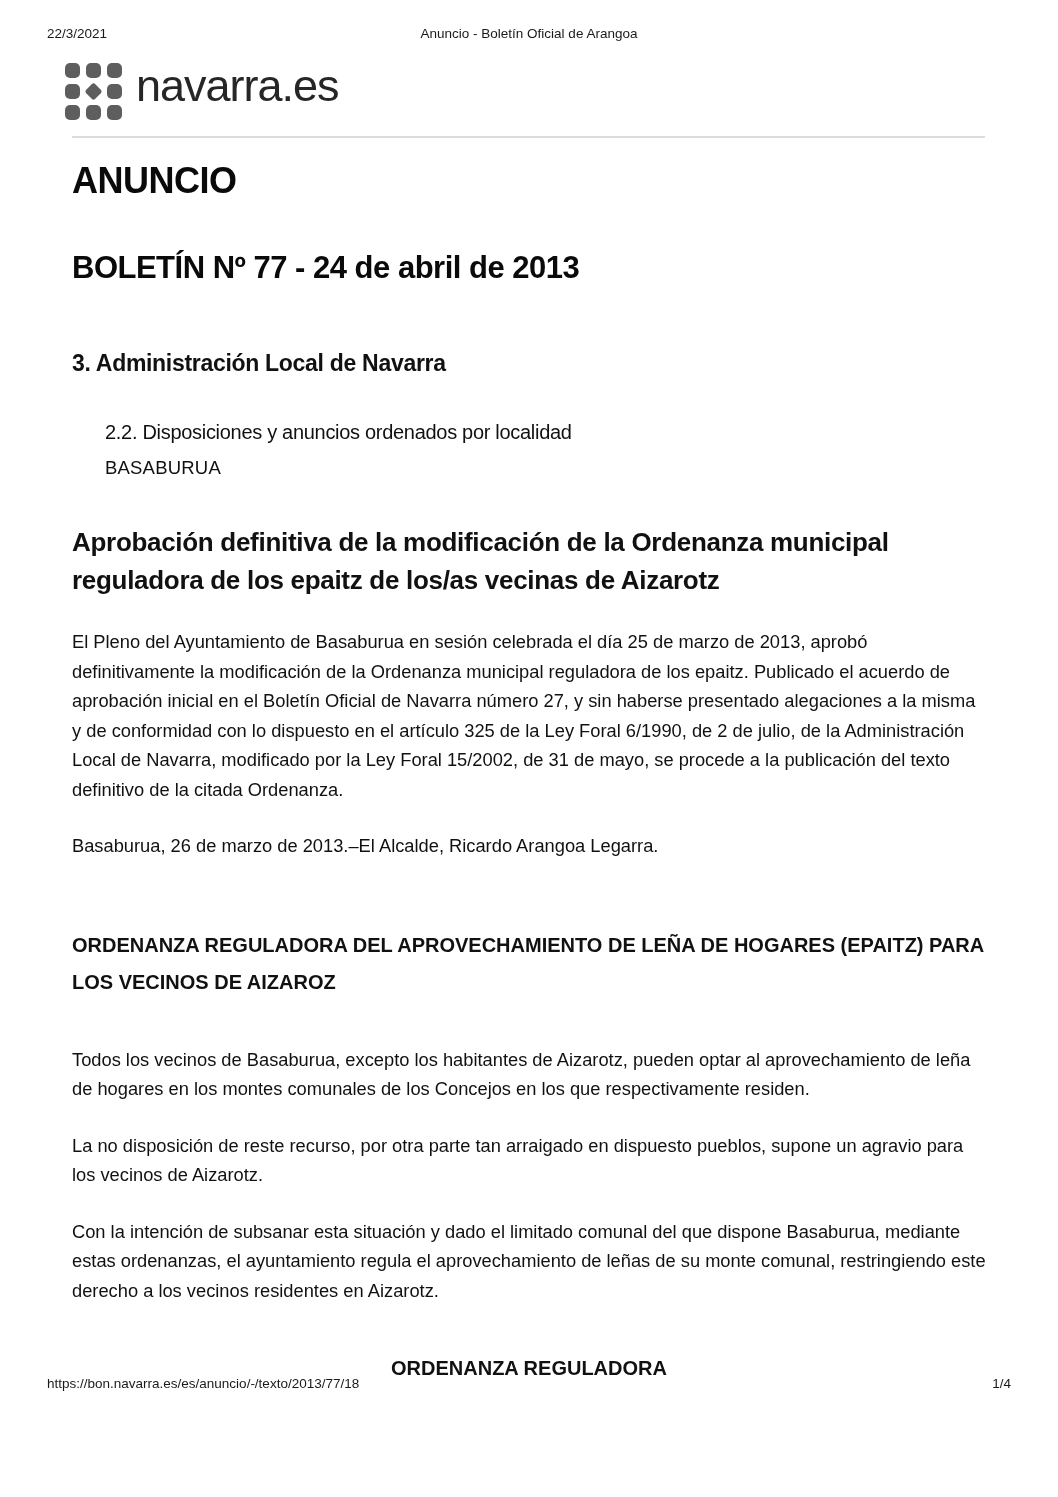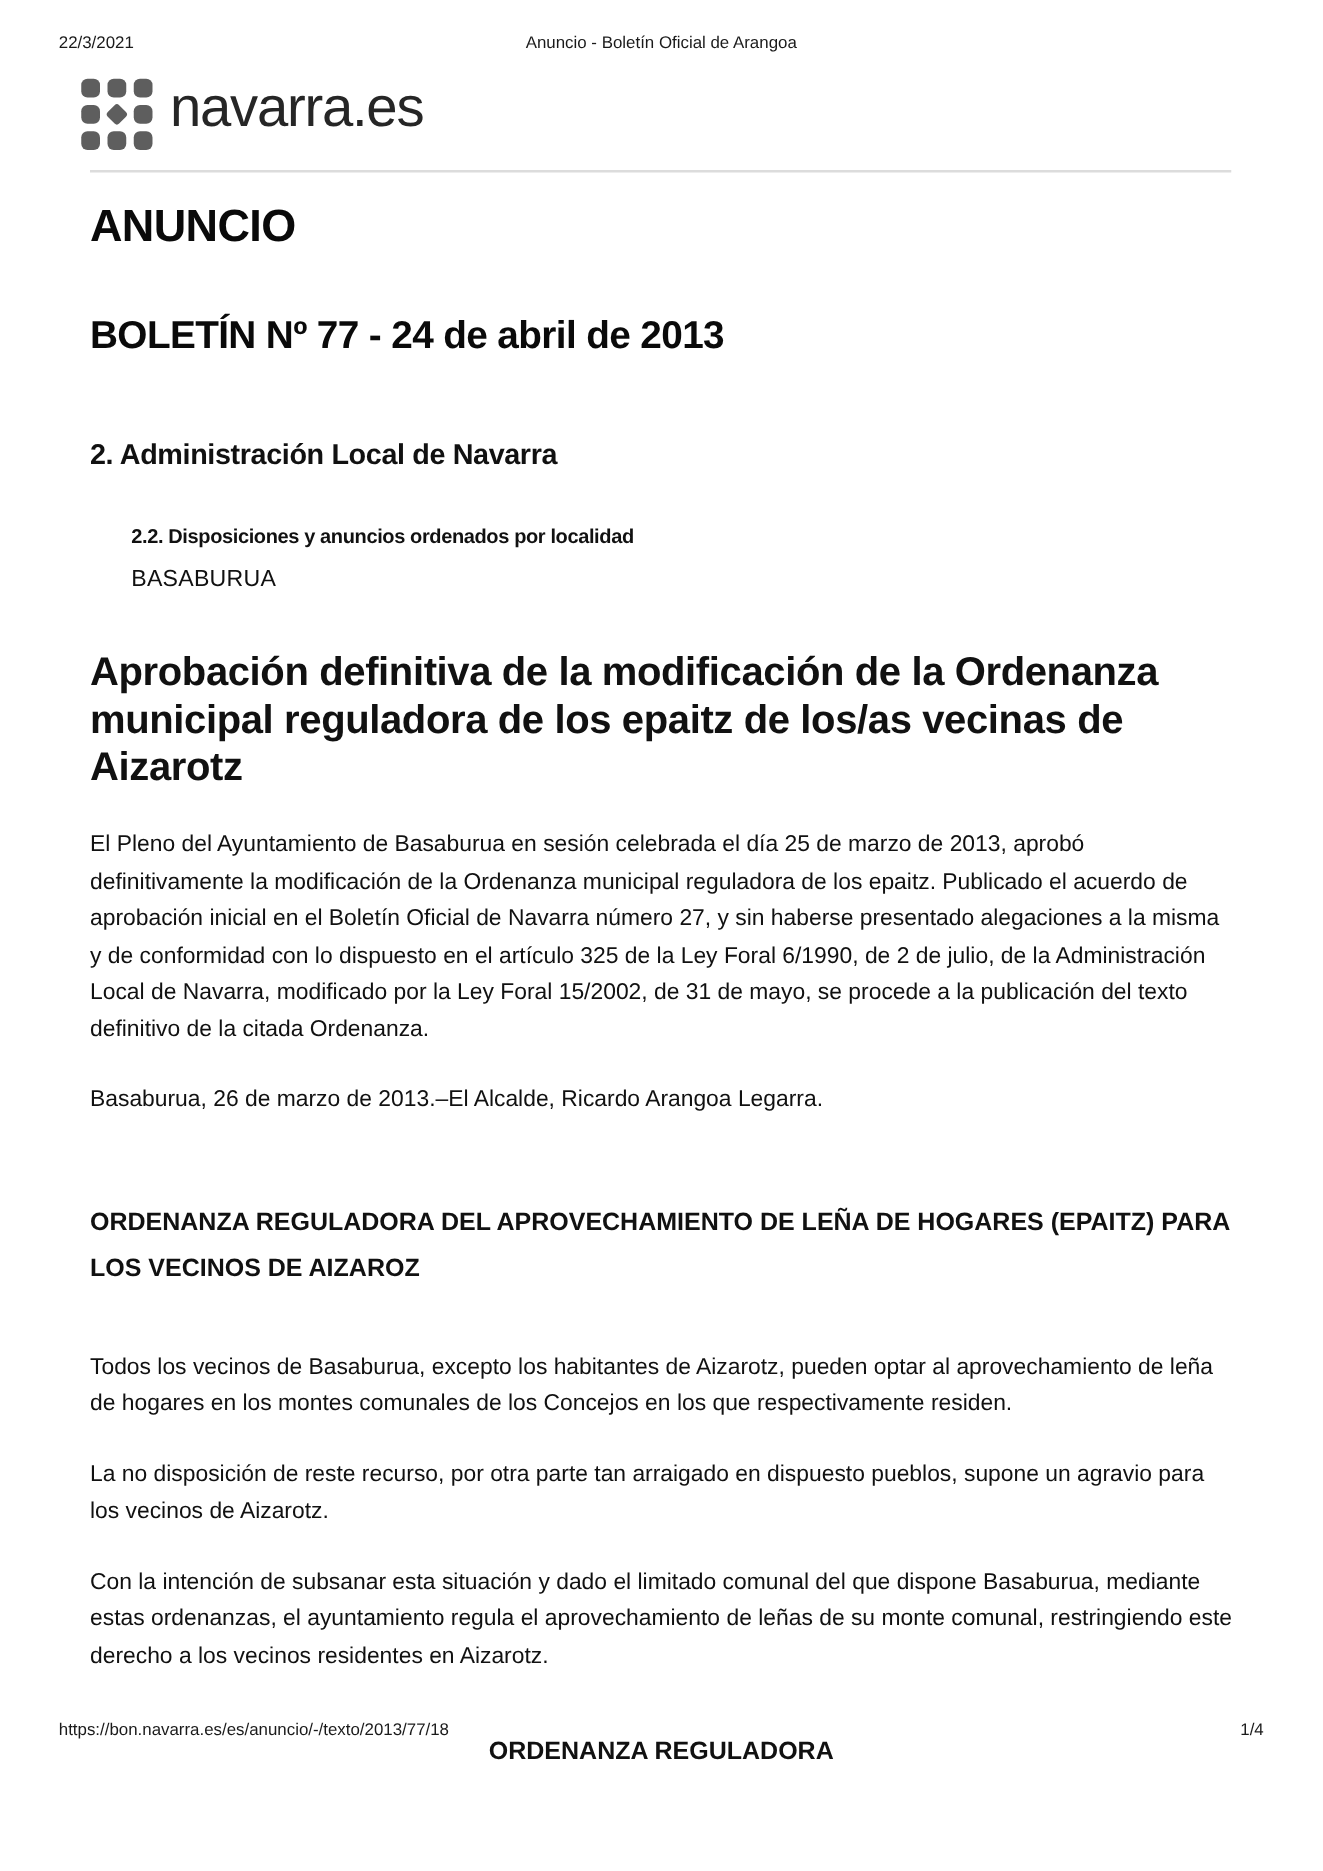--- a/index.html
+++ b/index.html
@@ -87,35 +87,35 @@
     color: #0a0a0a;
     margin-bottom: 64px;
   }
   .h-section {
     font-size: 23px;
     font-weight: bold;
     letter-spacing: -0.3px;
     margin-bottom: 15px;
   }
   .h-subsection {
-    font-size: 16px;
-    font-weight: bold;
+    font-size: 20px;
+    font-weight: normal;
     letter-spacing: -0.3px;
     margin-left: 33px;
     margin-bottom: 13px;
     margin-top: 44px;
   }
   .locality {
     font-size: 18.5px;
     margin-left: 33px;
     margin-bottom: 44px;
     letter-spacing: 0.2px;
   }
   .h-announcement {
-    font-size: 32px;
+    font-size: 26px;
     font-weight: bold;
     letter-spacing: -0.3px;
     line-height: 38px;
     margin-bottom: 28px;
   }
   .body-par {
     font-size: 18.3px;
     line-height: 29.5px;
     margin-bottom: 27px;
   }
@@ -156,21 +156,21 @@
   </div>
   <span class="logo-text">navarra.es</span>
 </div>
 
 <div class="rule"></div>
 
 <div class="doc">
   <div class="h-main">ANUNCIO</div>
   <div class="h-bulletin">BOLETÍN Nº 77 - 24 de abril de 2013</div>
 
-  <div class="h-section">2. Administración Local de Navarra</div>
+  <div class="h-section">3. Administración Local de Navarra</div>
   <div class="h-subsection">2.2. Disposiciones y anuncios ordenados por localidad</div>
   <div class="locality">BASABURUA</div>
 
   <div class="h-announcement">Aprobación definitiva de la modificación de la Ordenanza municipal reguladora de los epaitz de los/as vecinas de Aizarotz</div>
 
   <p class="body-par">El Pleno del Ayuntamiento de Basaburua en sesión celebrada el día 25 de marzo de 2013, aprobó definitivamente la modificación de la Ordenanza municipal reguladora de los epaitz. Publicado el acuerdo de aprobación inicial en el Boletín Oficial de Navarra número 27, y sin haberse presentado alegaciones a la misma y de conformidad con lo dispuesto en el artículo 325 de la Ley Foral 6/1990, de 2 de julio, de la Administración Local de Navarra, modificado por la Ley Foral 15/2002, de 31 de mayo, se procede a la publicación del texto definitivo de la citada Ordenanza.</p>
   <p class="body-par signature">Basaburua, 26 de marzo de 2013.–El Alcalde, Ricardo Arangoa Legarra.</p>
 
   <div class="h-centered">ORDENANZA REGULADORA DEL APROVECHAMIENTO DE LEÑA DE HOGARES (EPAITZ) PARA LOS VECINOS DE AIZAROZ</div>
 

